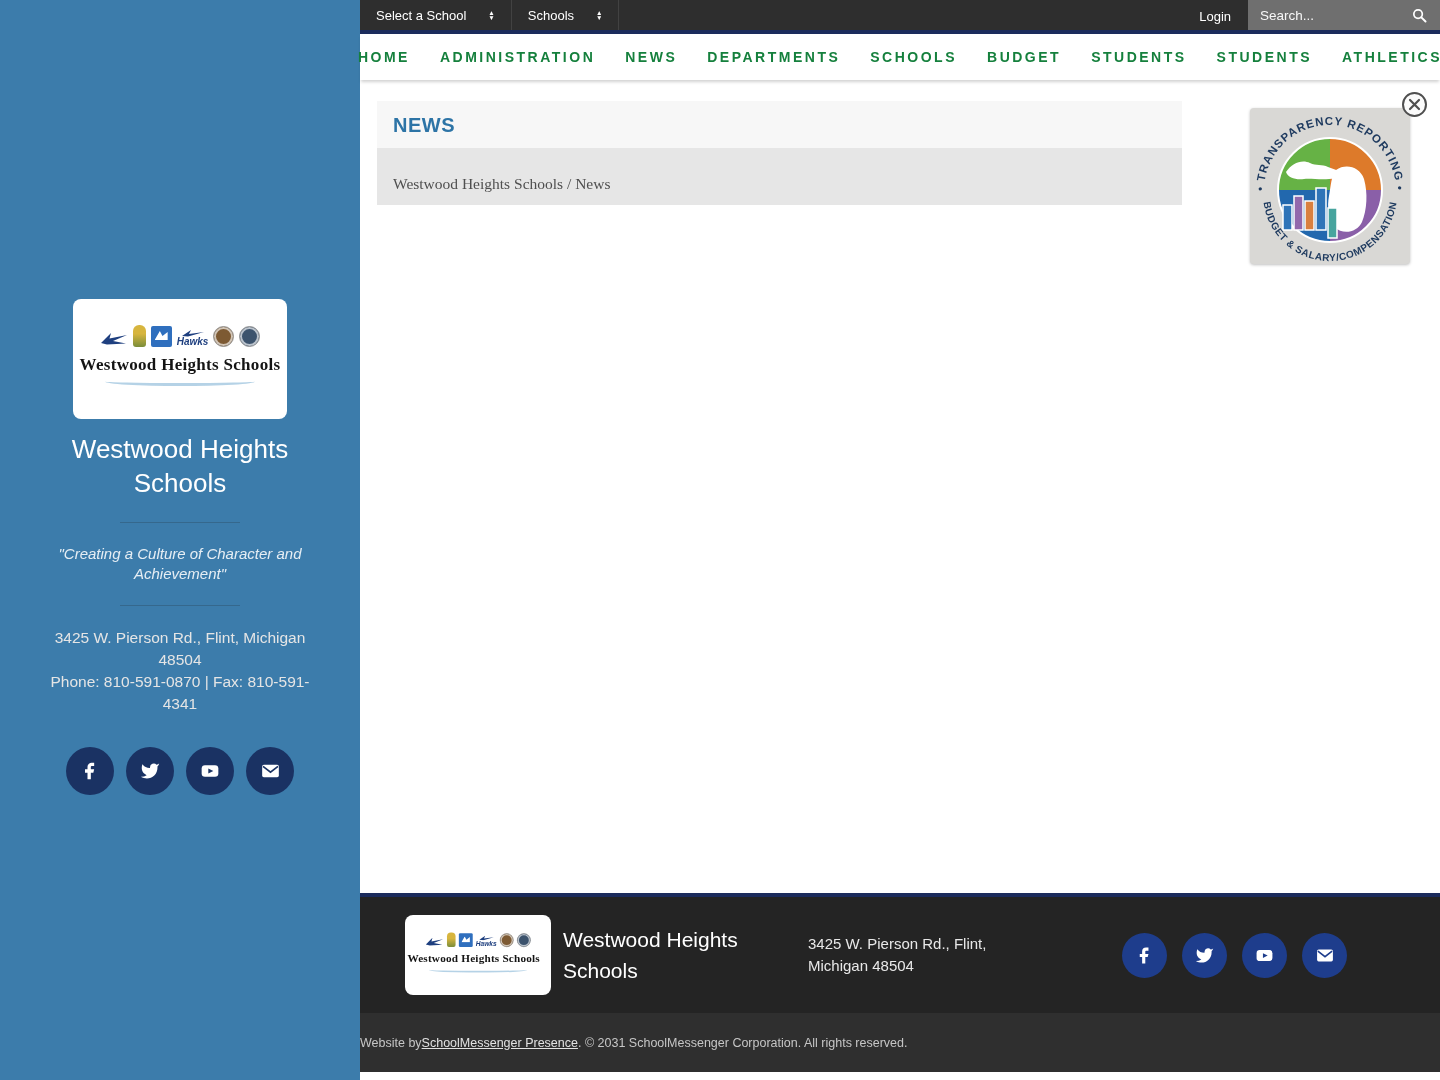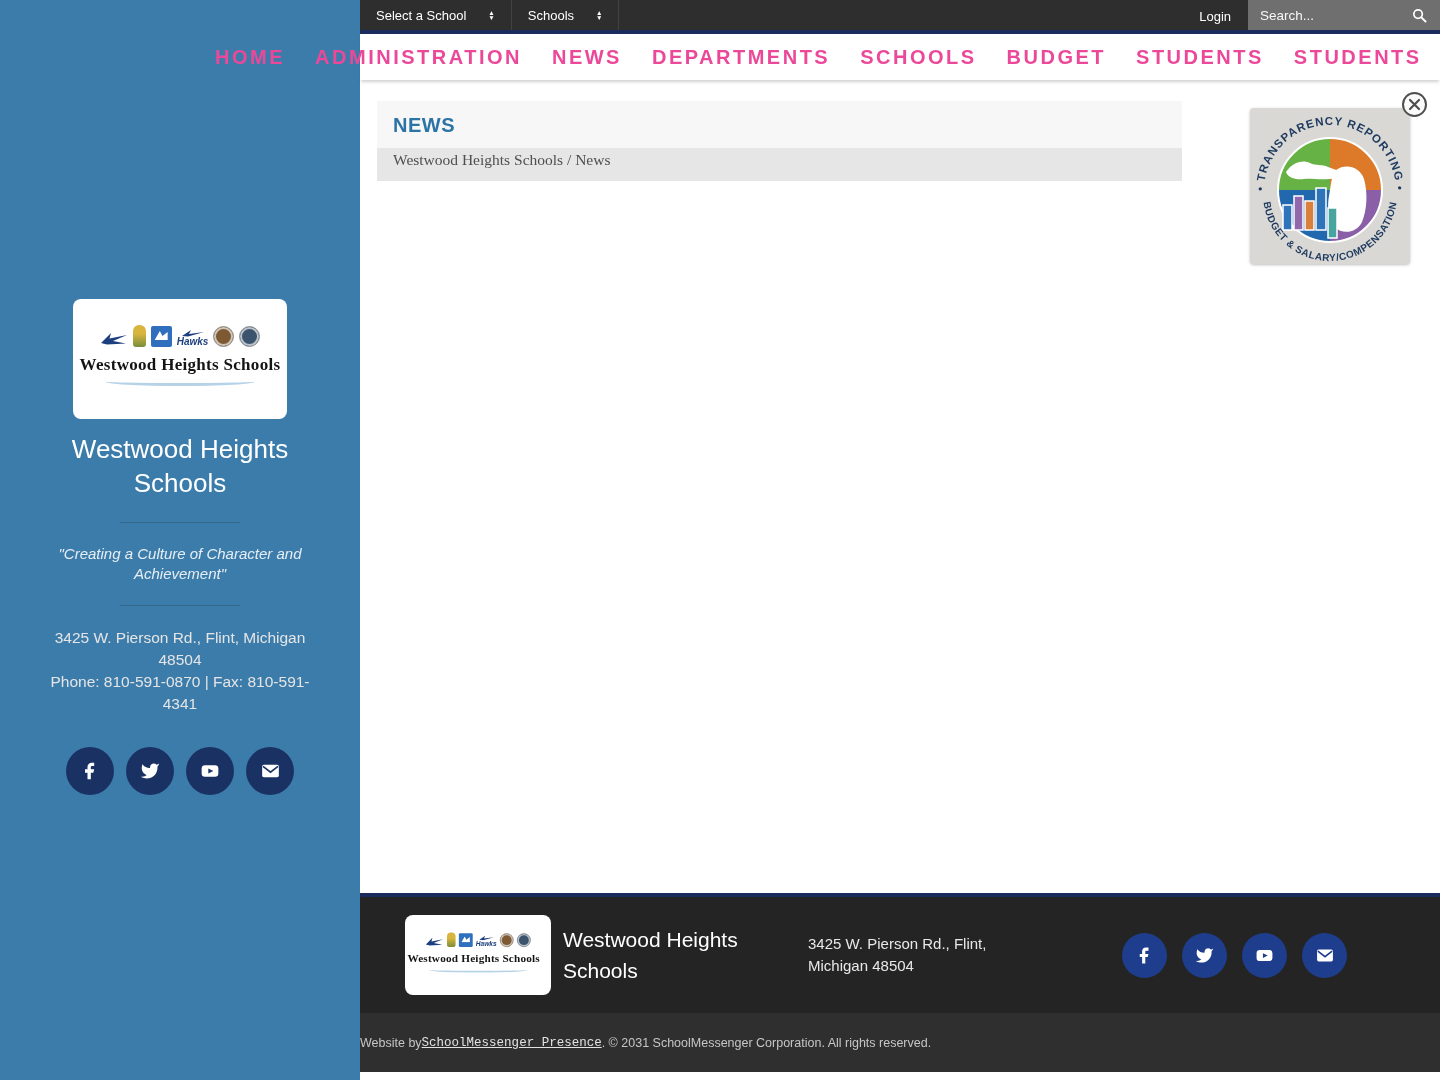--- a/index.html
+++ b/index.html
@@ -39,43 +39,43 @@
   .dd { display:flex; align-items:center; gap:22px; padding:0 16px; border-right:1px solid #424242; cursor:pointer; }
   .arrows { display:flex; flex-direction:column; line-height:5px; font-size:6.5px; color:#fff; }
   .tb-spacer { flex:1; }
   .login { display:flex; align-items:center; padding:16px 17px; cursor:pointer; }
   .searchbox { width:192px; background:#6f6f6f; display:flex; align-items:center; padding:0 12px; gap:6px; }
   .searchbox input { flex:1; min-width:0; border:none; background:transparent; color:#fff; font-size:13.5px; outline:none; font-family:"Liberation Sans", sans-serif; }
   .searchbox input::placeholder { color:#ffffff; opacity:.95; }
   .search-btn { background:none; border:none; cursor:pointer; padding:0; display:flex; }
 
   .mainnav { height:46px; background:#ffffff; display:flex; justify-content:center; align-items:center; box-shadow:0 3px 3px -1px rgba(0,0,0,.18); position:relative; z-index:2; }
-  .nav-item { padding:0 15px; font-size:20px; font-weight:bold; letter-spacing:2.5px; color:#ec4899; cursor:pointer; white-space:nowrap; }
+  .nav-item { padding:0 15px; font-size:14px; font-weight:bold; letter-spacing:2.5px; color:#15803d; cursor:pointer; white-space:nowrap; }
 
   .main-content { position:relative; height:813px; background:#ffffff; }
   .news-panel { margin-left:17px; padding-top:21px; width:805px; }
   .news-title-row { background:#f7f7f7; padding:13px 16px 11px; }
   .news-title { font-size:20px; font-weight:bold; color:#2d74a6; letter-spacing:.5px; }
-  .breadcrumb-row { background:#e6e6e6; padding:3px 16px 12px; }
+  .breadcrumb-row { background:#e6e6e6; padding:27px 16px 12px; }
   .breadcrumb { font-family:"Liberation Serif", serif; font-size:15.5px; color:#4f4f4f; cursor:pointer; }
 
   .badge-box { position:absolute; top:28px; right:30px; width:160px; height:156px; background:#d9d8d5; border-radius:4px; box-shadow:0 1px 3px rgba(0,0,0,.25); cursor:pointer; }
   .badge-close { position:absolute; top:-17px; right:-18px; width:27px; height:27px; background:transparent; border:none; cursor:pointer; padding:0; }
 
   
   .site-footer { height:120px; border-top:4px solid #1b2b5c; background:#242424; display:flex; align-items:center; padding-left:45px; }
   .logo-box.logo-sm { width:146px; height:80px; margin:0; }
   .logo-sm .logo-inner { transform:scale(0.66); }
   .f-name { margin-left:12px; width:210px; font-size:21px; line-height:1.5; color:#ffffff; }
   .f-addr { margin-left:35px; font-size:15px; color:#e8e8e8; line-height:1.5; }
   .f-social { margin-left:auto; margin-right:93px; display:flex; gap:15px; }
   .f-social .icon-circle { --circ:#1e3d8c; width:45px; height:45px; }
 
   .copyright { height:59px; background:#2f2f2f; display:flex; align-items:center; justify-content:flex-start; font-size:12.5px; color:#c6c6c6; }
-  .copyright a { color:#e2e2e2; text-decoration:underline; cursor:pointer;font-family:Liberation Mono, monospace; }
+  .copyright a { color:#e2e2e2; text-decoration:underline; cursor:pointer; }
 </style>
 </head>
 <body>
 
 <div class="page">
 
   <aside class="sidebar">
     <div class="logo-box">
       <div class="logo-inner">
         <div class="logo-row">

